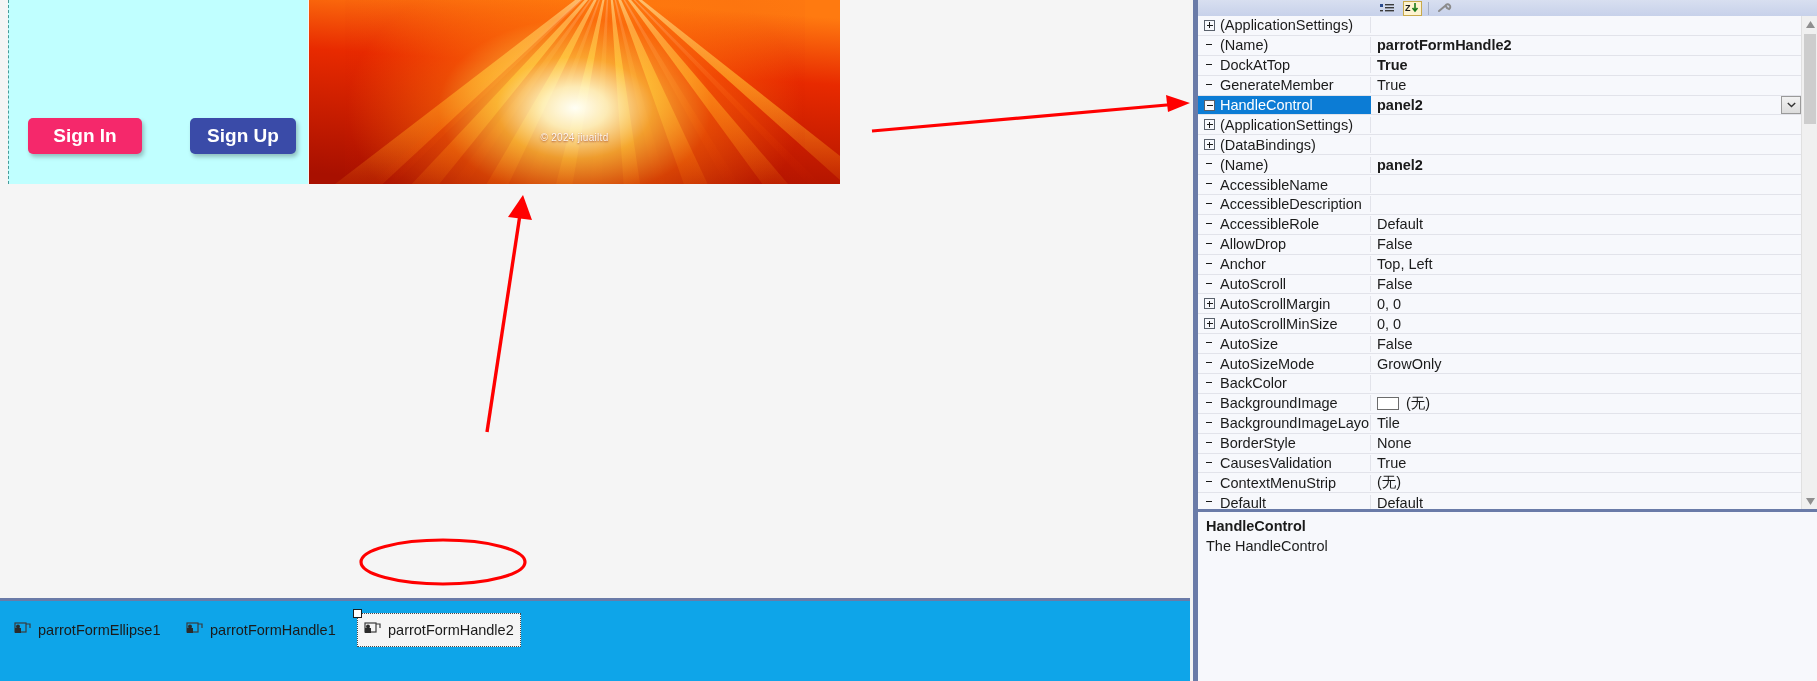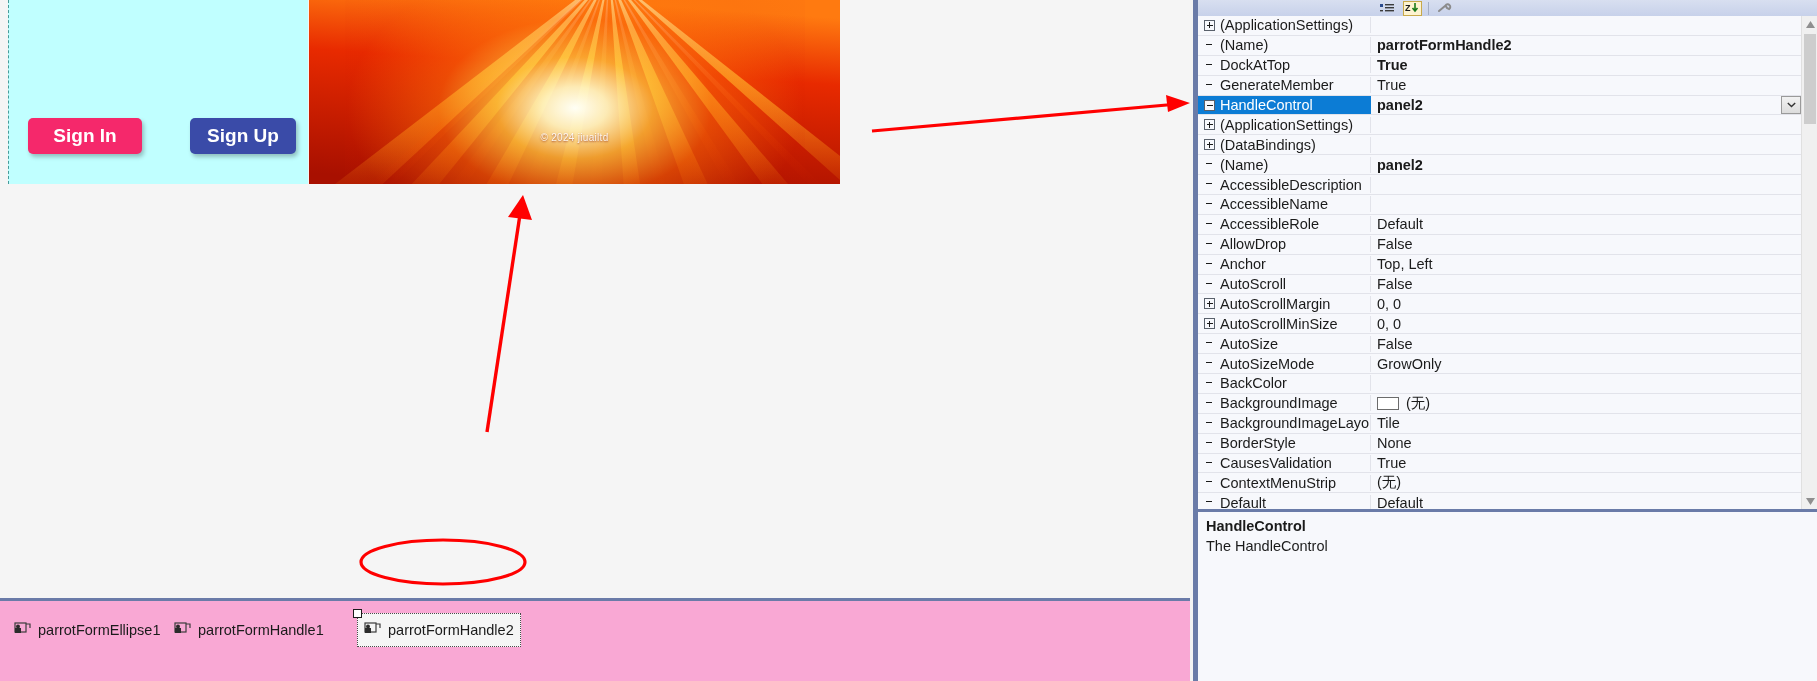--- a/index.html
+++ b/index.html
@@ -84,21 +84,21 @@
 
   
   .tray-divider {
     position: absolute; left: 0; top: 598px;
     width: 1190px; height: 3px;
     background: #6a7ba8;
   }
   .component-tray {
     position: absolute; left: 0; top: 601px;
     width: 1190px; height: 80px;
-    background: #f9a8d4;
+    background: #0ea5e9;
   }
   .tray-item {
     position: absolute; top: 12px;
     height: 34px;
     display: flex; align-items: center; gap: 7px;
     padding: 3px 6px;
     font-size: 14.5px;
     color: #1b1b1b;
     box-sizing: border-box;
     cursor: default;
@@ -331,21 +331,21 @@
         <svg width="17" height="16" viewBox="0 0 17 16">
           <rect x="1" y="1" width="11" height="9" fill="none" stroke="#3b3b3b" stroke-width="1.2"></rect>
           <rect x="1" y="6" width="6" height="5" fill="#2b2b2b"></rect>
           <circle cx="4" cy="4.5" r="2" fill="#2b2b2b"></circle>
           <path d="M12 2 L16 2 L16 6" fill="none" stroke="#3b3b3b" stroke-width="1.2"></path>
         </svg>
       </span>
       <span class="label">parrotFormEllipse1</span>
     </div>
 
-    <div class="tray-item" style="left:168px;">
+    <div class="tray-item" style="left:180px;">
       <span class="comp-icon">
         <svg width="17" height="16" viewBox="0 0 17 16">
           <rect x="1" y="1" width="11" height="9" fill="none" stroke="#3b3b3b" stroke-width="1.2"></rect>
           <rect x="1" y="6" width="6" height="5" fill="#2b2b2b"></rect>
           <circle cx="4" cy="4.5" r="2" fill="#2b2b2b"></circle>
           <path d="M12 2 L16 2 L16 6" fill="none" stroke="#3b3b3b" stroke-width="1.2"></path>
         </svg>
       </span>
       <span class="label">parrotFormHandle1</span>
     </div>
@@ -466,30 +466,30 @@
               <span class="expander" style="border: none; background: transparent;"></span>
               <span>(Name)</span>
             </div>
             <div class="pval">
               <span>panel2</span>
             </div>
           </div>
           <div class="prop-row">
             <div class="pname indent-1">
               <span class="expander" style="border: none; background: transparent;"></span>
+              <span>AccessibleName</span>
+            </div>
+            <div class="pval">
+              <span></span>
+            </div>
+          </div>
+          <div class="prop-row">
+            <div class="pname indent-1">
+              <span class="expander" style="border: none; background: transparent;"></span>
               <span>AccessibleDescription</span>
-            </div>
-            <div class="pval">
-              <span></span>
-            </div>
-          </div>
-          <div class="prop-row">
-            <div class="pname indent-1">
-              <span class="expander" style="border: none; background: transparent;"></span>
-              <span>AccessibleName</span>
             </div>
             <div class="pval">
               <span></span>
             </div>
           </div>
           <div class="prop-row">
             <div class="pname indent-1">
               <span class="expander" style="border: none; background: transparent;"></span>
               <span>AccessibleRole</span>
             </div>

